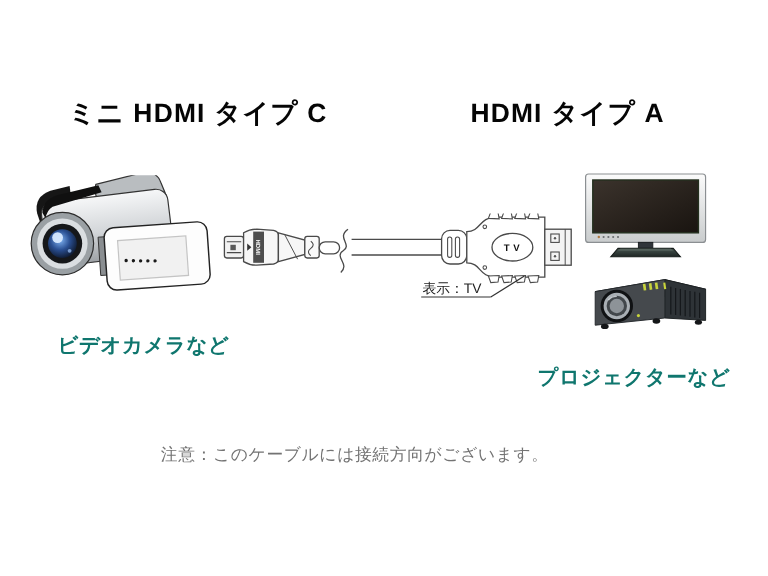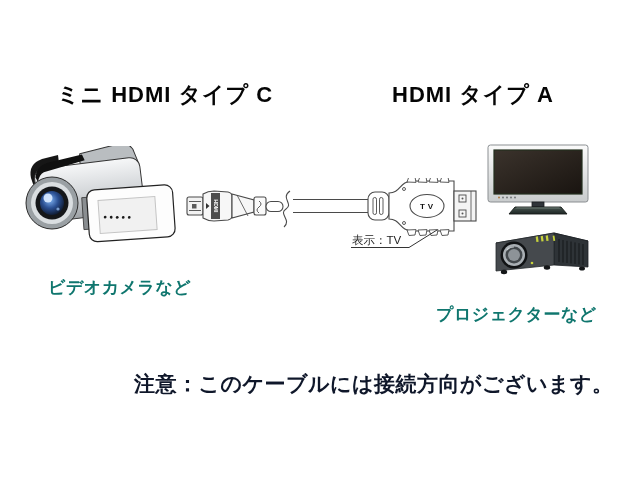--- a/index.html
+++ b/index.html
@@ -8,21 +8,21 @@
     font-family:"Liberation Sans","DejaVu Sans",sans-serif;color:#000;
   }
   .abs{position:absolute;}
   .heading{
     font-size:22px;font-weight:bold;letter-spacing:1px;color:#050505;white-space:nowrap;
   }
   .caption{
     font-size:17px;font-weight:bold;color:#0f766e;white-space:nowrap;letter-spacing:0.5px;
   }
   .notice{
-    font-size:21px;font-weight:bold;color:#0f172a;white-space:nowrap;letter-spacing:0.5px;
+    font-size:14px;font-weight:normal;color:#737373;white-space:nowrap;letter-spacing:0.5px;
   }
   svg{display:block;}
   .lineart{stroke:#4a4a4a;fill:none;}
 </style>
 </head>
 <body>
 
 <div id="canvas">
 
   <div class="abs heading" style="left:57px;top:80px;">ミニ HDMI タイプ C</div>
@@ -199,17 +199,17 @@
     </g>
 
     <g fill="#141618">
       <ellipse cx="12" cy="55" rx="3.2" ry="2.2"></ellipse>
       <ellipse cx="55" cy="50.5" rx="3.2" ry="2.2"></ellipse>
       <ellipse cx="90" cy="51.5" rx="3" ry="2.1"></ellipse>
     </g>
   </svg>
 
   <div class="abs caption" style="left:48px;top:276px;">ビデオカメラなど</div>
-  <div class="abs caption" style="left:436px;top:303px;">プロジェクターなど</div>
+  <div class="abs caption" style="left:448px;top:303px;">プロジェクターなど</div>
 
   <div class="abs notice" style="left:134px;top:370px;">注意：このケーブルには接続方向がございます。</div>
 
 </div>
 
 </body></html>

